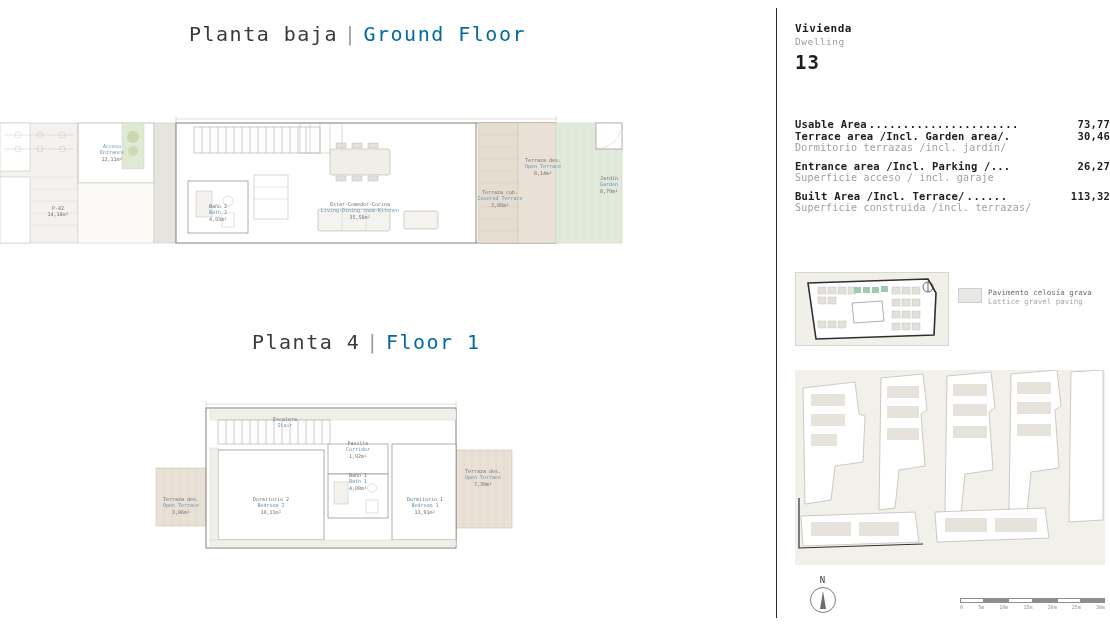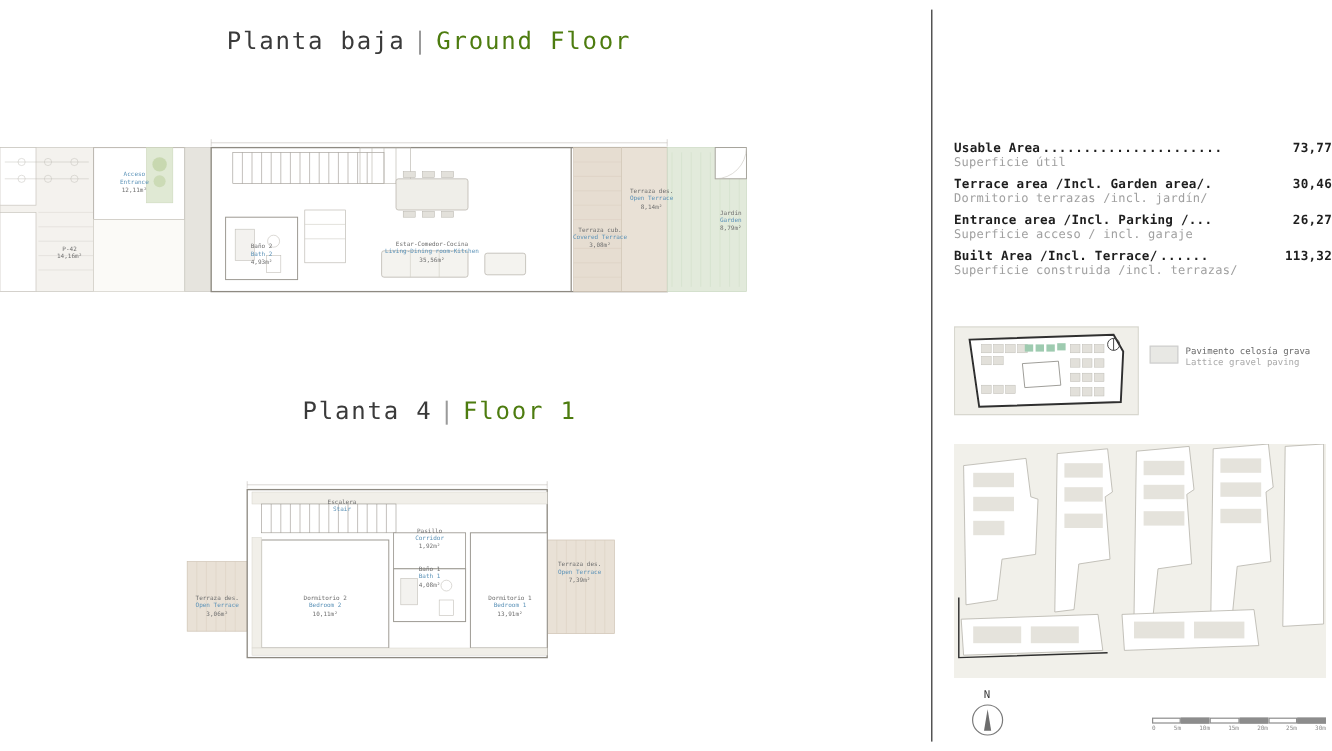--- a/index.html
+++ b/index.html
@@ -40,21 +40,21 @@
 
   
   .floor-title {
     font-family: "DejaVu Sans Mono", monospace;
     font-size: 20px;
     letter-spacing: 1.5px;
     white-space: nowrap;
   }
   .floor-title .es { color: #3a3a3a; margin-left: 34px; }
   .floor-title .sep { color: #9a9a9a; padding: 0 6px; }
-  .floor-title .en { color: #4d7c0f; }
+  .floor-title .en { color: #0369a1; }
 
   #title-ground { position: absolute; left: 155px; top: 22px; }
   #title-first  { position: absolute; left: 218px; top: 330px; }
 
   
   .plan {
     position: absolute;
   }
   #plan-ground { left: 0px; top: 105px; width: 680px; height: 165px; }
   #plan-first  { left: 150px; top: 398px; width: 380px; height: 160px; }
@@ -491,29 +491,33 @@
         <span class="en">Open Terrace</span>
         <span class="ar">7,39m²</span>
       </div>
     </div>
   </div>
 
   <div class="divider"></div>
 
   <div class="right-pane">
 
+    <div class="dwelling-block">
+      <div class="dwelling-es">Vivienda</div>
+      <div class="dwelling-en">Dwelling</div>
+      <div class="dwelling-num">13</div>
+    </div>
 
     <div class="areas">
 
       <div class="area-row">
         <span class="lbl">Usable Area</span>
         <span class="dots">......................</span>
         <span class="val">73,77</span>
       </div>
-      <div class="area-sub">Superficie útil</div>
 
       <div class="area-row">
         <span class="lbl">Terrace area /Incl. Garden area/.</span>
         <span class="dots"></span>
         <span class="val">30,46</span>
       </div>
       <div class="area-sub">Dormitorio terrazas /incl. jardín/</div>
 
       <div class="area-row">
         <span class="lbl">Entrance area /Incl. Parking /...</span>

